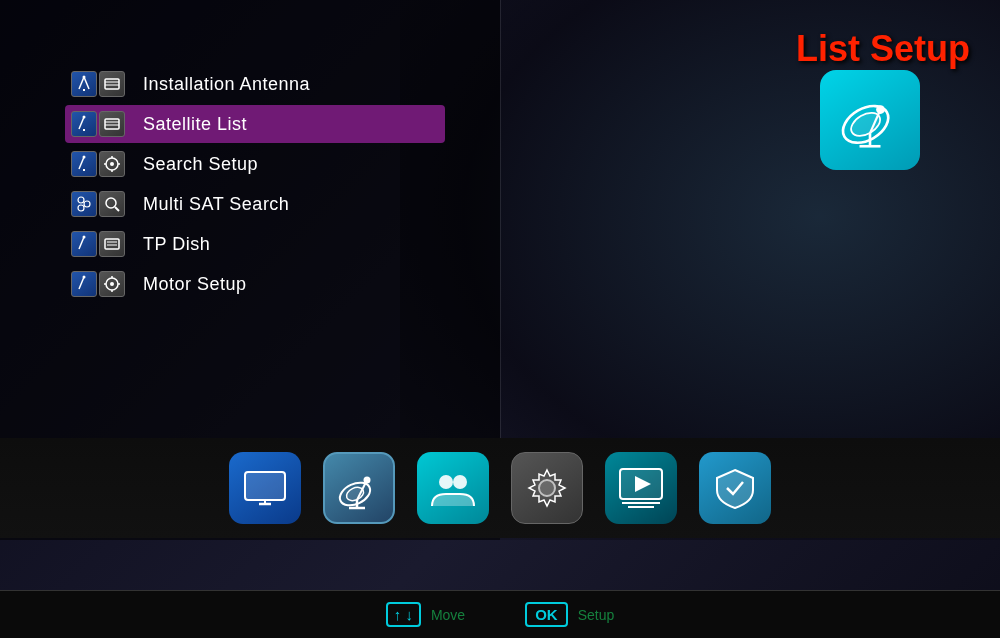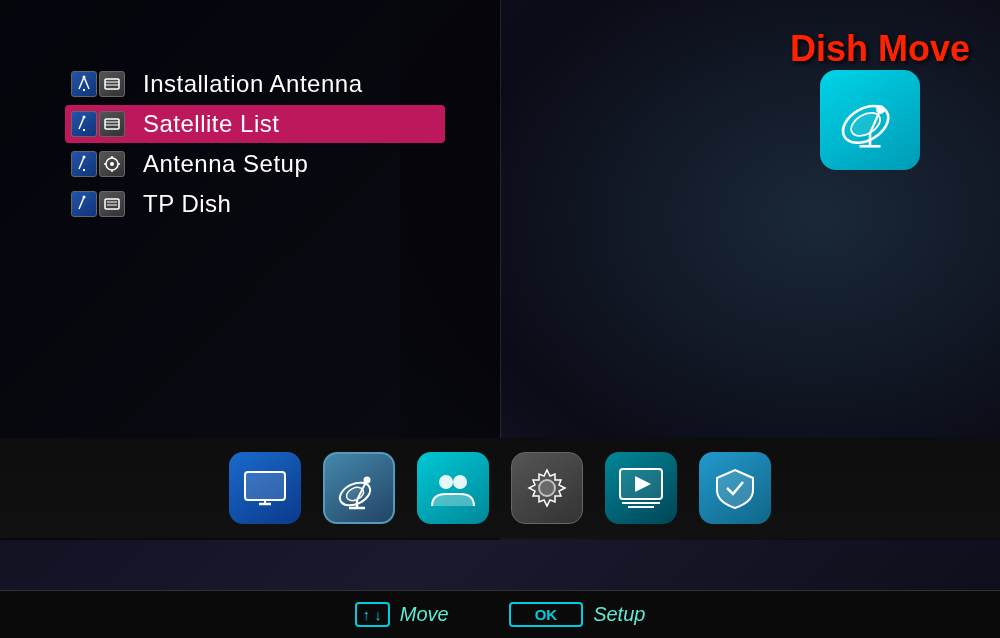--- a/index.html
+++ b/index.html
@@ -85,21 +85,21 @@
       align-items: center;
       height: 38px;
       margin-bottom: 2px;
       padding: 0 10px 0 6px;
       border-radius: 4px;
       cursor: pointer;
       min-width: 380px;
     }
 
     .menu-item.selected {
-      background: #be185d;
+      background: #701a75;
     }
 
     .menu-item .icons {
       display: flex;
       align-items: center;
       gap: 2px;
       margin-right: 12px;
       flex-shrink: 0;
       width: 60px;
     }
@@ -115,21 +115,21 @@
       justify-content: center;
       font-size: 13px;
     }
 
     .icon-box.blue-tint {
       background: linear-gradient(145deg, #2255aa, #113377);
     }
 
     .menu-item-label {
       color: #fff;
-      font-size: 24px;
+      font-size: 18px;
       font-weight: 500;
       letter-spacing: 0.5px;
     }
 
     .bottom-icon {
       width: 72px;
       height: 72px;
       border-radius: 14px;
       display: flex;
       align-items: center;
@@ -163,37 +163,36 @@
 
     .footer-btn {
       display: flex;
       align-items: center;
       gap: 10px;
     }
 
     .footer-key {
       border: 2px solid #00ccdd;
       border-radius: 4px;
-      padding: 2px 24px;
+      padding: 2px 8px;
       color: #00ccdd;
       font-size: 15px;
       font-weight: bold;
       display: flex;
       align-items: center;
       gap: 4px;
     }
 
     .footer-key.arrows {
       padding: 2px 6px;
     }
 
     .footer-label {
-      color: #5eead4;
-      font-size: 20px;
-      font-style: italic;
+      color: #15803d;
+      font-size: 14px;
     }
 
     .separator-line {
       position: absolute;
       top: 0;
       bottom: 100px;
       left: 50%;
       width: 1px;
       background: rgba(255,255,255,0.1);
       z-index: 5;
@@ -211,21 +210,21 @@
     }
   </style>
 </head>
 <body>
 
 <div class="bg"></div>
 <div class="ironman-bg"></div>
 <div class="left-overlay"></div>
 <div class="separator-line"></div>
 
-<div class="title">Dish Move</div>
+<div class="title">List Setup</div>
 
 <div class="dish-icon-top">
   <svg viewBox="0 0 80 80" fill="none">
     <ellipse cx="35" cy="45" rx="28" ry="18" stroke="white" stroke-width="3" fill="none" transform="rotate(-30 35 45)"></ellipse>
     <ellipse cx="35" cy="45" rx="18" ry="11" stroke="white" stroke-width="2" fill="rgba(255,255,255,0.1)" transform="rotate(-30 35 45)"></ellipse>
     <circle cx="52" cy="28" r="5" fill="white"></circle>
     <line x1="52" y1="28" x2="40" y2="55" stroke="white" stroke-width="2.5"></line>
     <line x1="40" y1="55" x2="40" y2="70" stroke="white" stroke-width="3"></line>
     <line x1="28" y1="70" x2="52" y2="70" stroke="white" stroke-width="3"></line>
   </svg>
@@ -287,44 +286,83 @@
         <svg width="18" height="18" viewBox="0 0 18 18" fill="white">
           <circle cx="9" cy="9" r="6" stroke="white" stroke-width="1.5" fill="none"></circle>
           <circle cx="9" cy="9" r="2" fill="white"></circle>
           <line x1="9" y1="3" x2="9" y2="1" stroke="white" stroke-width="1.5"></line>
           <line x1="9" y1="15" x2="9" y2="17" stroke="white" stroke-width="1.5"></line>
           <line x1="3" y1="9" x2="1" y2="9" stroke="white" stroke-width="1.5"></line>
           <line x1="15" y1="9" x2="17" y2="9" stroke="white" stroke-width="1.5"></line>
         </svg>
       </div>
     </div>
-    <span class="menu-item-label">Antenna Setup</span>
-  </div>
-
-
+    <span class="menu-item-label">Search Setup</span>
+  </div>
+
+
+  <div class="menu-item">
+    <div class="icons">
+      <div class="icon-box blue-tint">
+        <svg width="18" height="18" viewBox="0 0 18 18" fill="white">
+          <circle cx="6" cy="5" r="3" stroke="white" stroke-width="1.2" fill="none"></circle>
+          <circle cx="12" cy="9" r="3" stroke="white" stroke-width="1.2" fill="none"></circle>
+          <circle cx="6" cy="13" r="3" stroke="white" stroke-width="1.2" fill="none"></circle>
+        </svg>
+      </div>
+      <div class="icon-box">
+        <svg width="18" height="18" viewBox="0 0 18 18" fill="white">
+          <circle cx="8" cy="8" r="5" stroke="white" stroke-width="1.5" fill="none"></circle>
+          <line x1="12" y1="12" x2="16" y2="16" stroke="white" stroke-width="2"></line>
+        </svg>
+      </div>
+    </div>
+    <span class="menu-item-label">Multi SAT Search</span>
+  </div>
 
   <div class="menu-item">
     <div class="icons">
       <div class="icon-box blue-tint">
         <svg width="18" height="18" viewBox="0 0 18 18" fill="white">
           <line x1="9" y1="2" x2="4" y2="14" stroke="white" stroke-width="1.5"></line>
           <circle cx="9" cy="2" r="1.5" fill="white"></circle>
         </svg>
       </div>
       <div class="icon-box">
         <svg width="18" height="18" viewBox="0 0 18 18" fill="white">
           <rect x="2" y="4" width="14" height="10" rx="1" stroke="white" stroke-width="1.5" fill="none"></rect>
           <line x1="4" y1="7" x2="14" y2="7" stroke="white" stroke-width="1"></line>
           <line x1="4" y1="10" x2="14" y2="10" stroke="white" stroke-width="1"></line>
         </svg>
       </div>
     </div>
     <span class="menu-item-label">TP Dish</span>
   </div>
 
+  <div class="menu-item">
+    <div class="icons">
+      <div class="icon-box blue-tint">
+        <svg width="18" height="18" viewBox="0 0 18 18" fill="white">
+          <line x1="9" y1="2" x2="4" y2="14" stroke="white" stroke-width="1.5"></line>
+          <circle cx="9" cy="2" r="1.5" fill="white"></circle>
+        </svg>
+      </div>
+      <div class="icon-box">
+        <svg width="18" height="18" viewBox="0 0 18 18" fill="white">
+          <circle cx="9" cy="9" r="6" stroke="white" stroke-width="1.5" fill="none"></circle>
+          <circle cx="9" cy="9" r="2" fill="white"></circle>
+          <line x1="9" y1="3" x2="9" y2="1" stroke="white" stroke-width="1.5"></line>
+          <line x1="9" y1="15" x2="9" y2="17" stroke="white" stroke-width="1.5"></line>
+          <line x1="3" y1="9" x2="1" y2="9" stroke="white" stroke-width="1.5"></line>
+          <line x1="15" y1="9" x2="17" y2="9" stroke="white" stroke-width="1.5"></line>
+        </svg>
+      </div>
+    </div>
+    <span class="menu-item-label">Motor Setup</span>
+  </div>
 </div>
 
 <div class="h-divider"></div>
 
 <div style="position:absolute; bottom: 100px; left:0; right:0; height:100px; background: linear-gradient(to bottom, #0d0d0d, #111); z-index:15; display:flex; align-items:center; justify-content:center; gap:22px;">
 
   <div class="bottom-icon blue">
     <svg width="44" height="40" viewBox="0 0 44 40" fill="white">
       <rect x="2" y="4" width="40" height="28" rx="3" stroke="white" stroke-width="2" fill="rgba(255,255,255,0.15)"></rect>
       <line x1="16" y1="36" x2="28" y2="36" stroke="white" stroke-width="2.5"></line>

